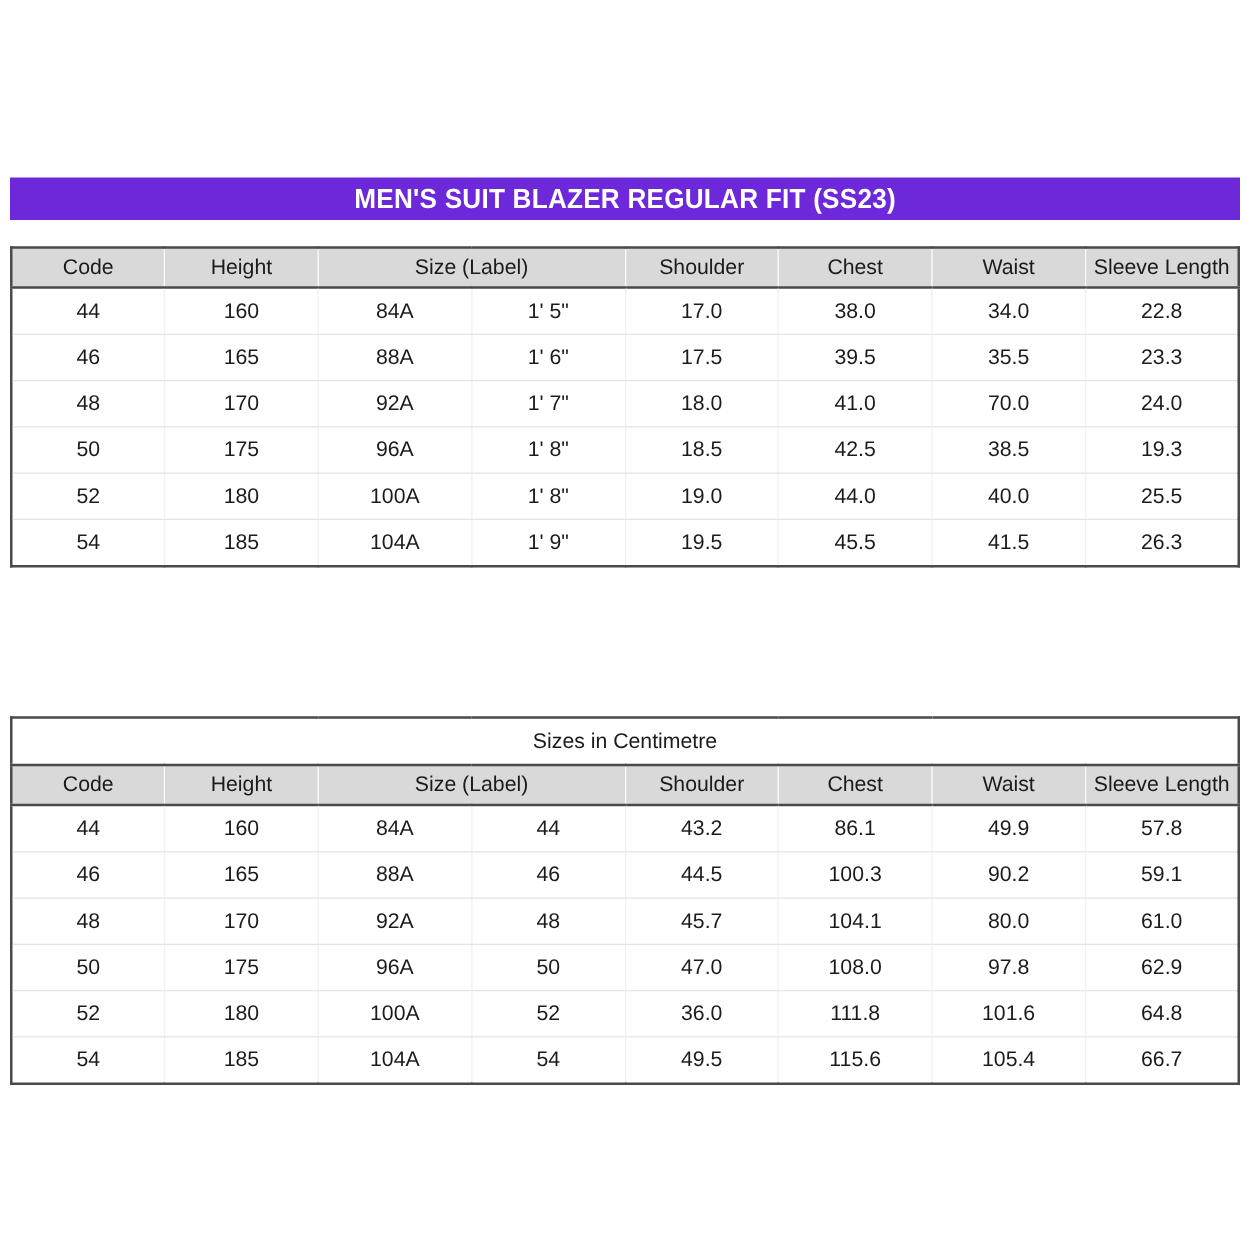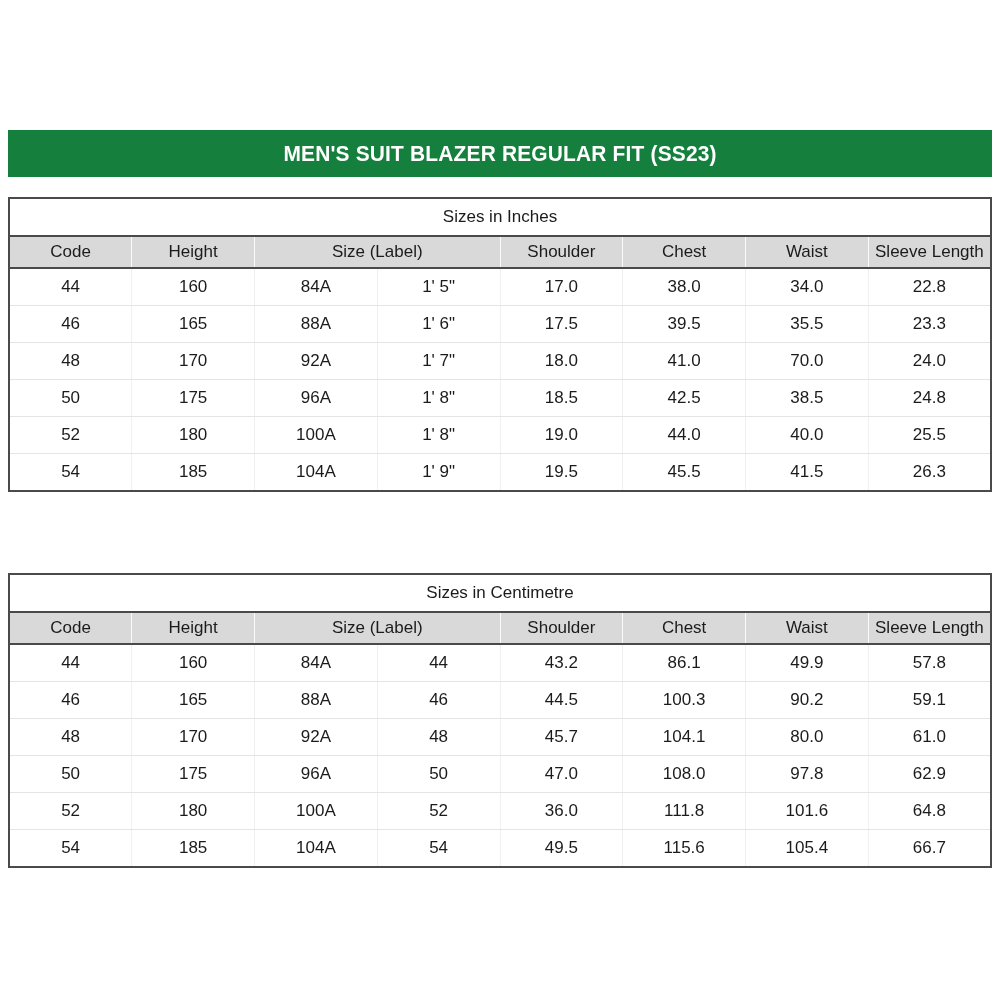--- a/index.html
+++ b/index.html
@@ -12,22 +12,22 @@
   .sheet {
     position: relative;
     width: 1000px; height: 1000px;
     background: #ffffff;
     overflow: hidden;
   }
   
   .title-bar {
     position: absolute;
     left: 8px; width: 984px;
-    top: 130px; height: 47px;
-    background: #15803d;
+    top: 142px; height: 34px;
+    background: #6d28d9;
     display: flex; align-items: center; justify-content: center;
   }
   .title-text {
     color: #ffffff;
     font-weight: 700;
     font-size: 22px;
     white-space: nowrap;
     transform: scaleX(0.95);
     letter-spacing: 0.2px;
   }
@@ -89,23 +89,20 @@
       <col>
         <col>
         <col>
         <col>
         <col>
         <col>
         <col>
         <col>
     </colgroup>
     <thead>
-      <tr class="table-title-row">
-        <td colspan="8">Sizes in Inches</td>
-      </tr>
       <tr class="head-row">
         <th>Code</th>
         <th>Height</th>
         <th colspan="2">Size (Label)</th>
         <th>Shoulder</th>
         <th>Chest</th>
         <th>Waist</th>
         <th>Sleeve Length</th>
       </tr>
     </thead>
@@ -141,21 +138,21 @@
           <td>24.0</td>
         </tr>
         <tr>
           <td>50</td>
           <td>175</td>
           <td>96A</td>
           <td>1' 8"</td>
           <td>18.5</td>
           <td>42.5</td>
           <td>38.5</td>
-          <td>24.8</td>
+          <td>19.3</td>
         </tr>
         <tr>
           <td>52</td>
           <td>180</td>
           <td>100A</td>
           <td>1' 8"</td>
           <td>19.0</td>
           <td>44.0</td>
           <td>40.0</td>
           <td>25.5</td>

